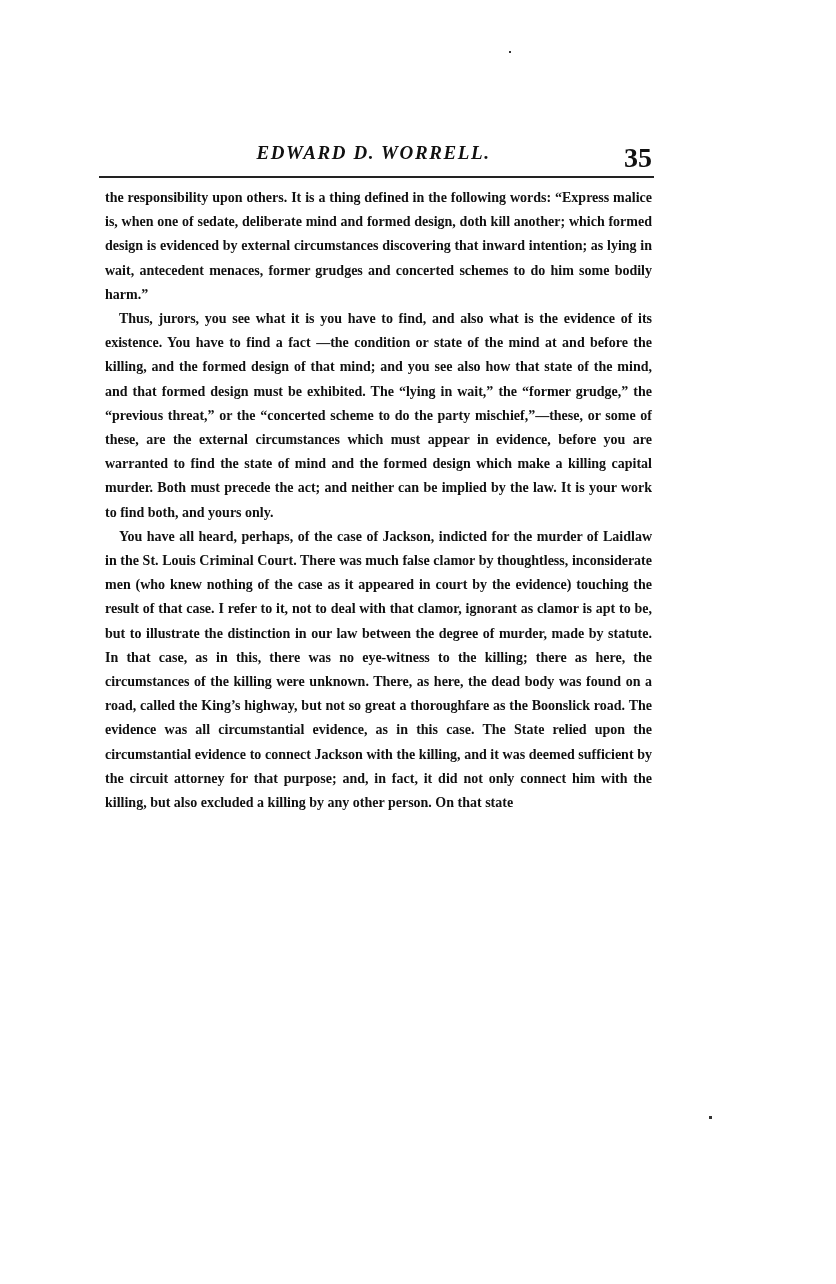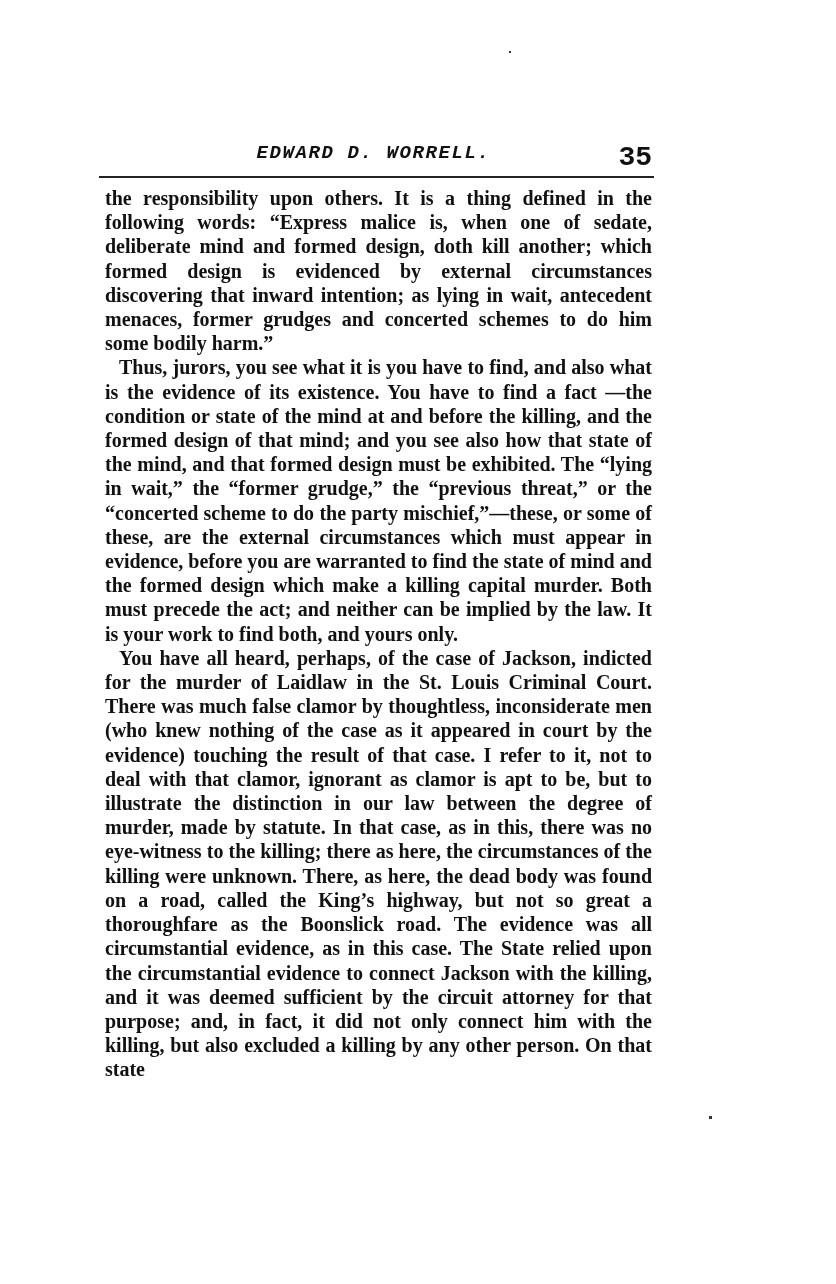--- a/index.html
+++ b/index.html
@@ -26,21 +26,20 @@
 
     .page {
       position: absolute;
       left: 105px;
       top: 138px;
       width: 547px;
     }
     .running-head {
       position: relative;
       height: 34px;
-      font-family: Liberation Mono, monospace;
     }
     .running-title {
       position: absolute;
       left: 0;
       right: 0;
       top: 4px;
       text-align: center;
       font-style: italic;
       font-weight: bold;
       font-size: 19px;
@@ -57,21 +56,21 @@
     .head-rule {
       position: absolute;
       left: -6px;
       right: -2px;
       top: 38px;
       height: 2px;
       background: #222;
     }
     .body-text {
       margin-top: 14px;
-      font-size: 20px;
+      font-size: 14px;
       line-height: 24.2px;
       font-weight: bold;
       text-align: justify;
       hyphens: none;
     }
     .body-text p {
       margin: 0;
       text-indent: 0;
     }
     .body-text p.indent {

